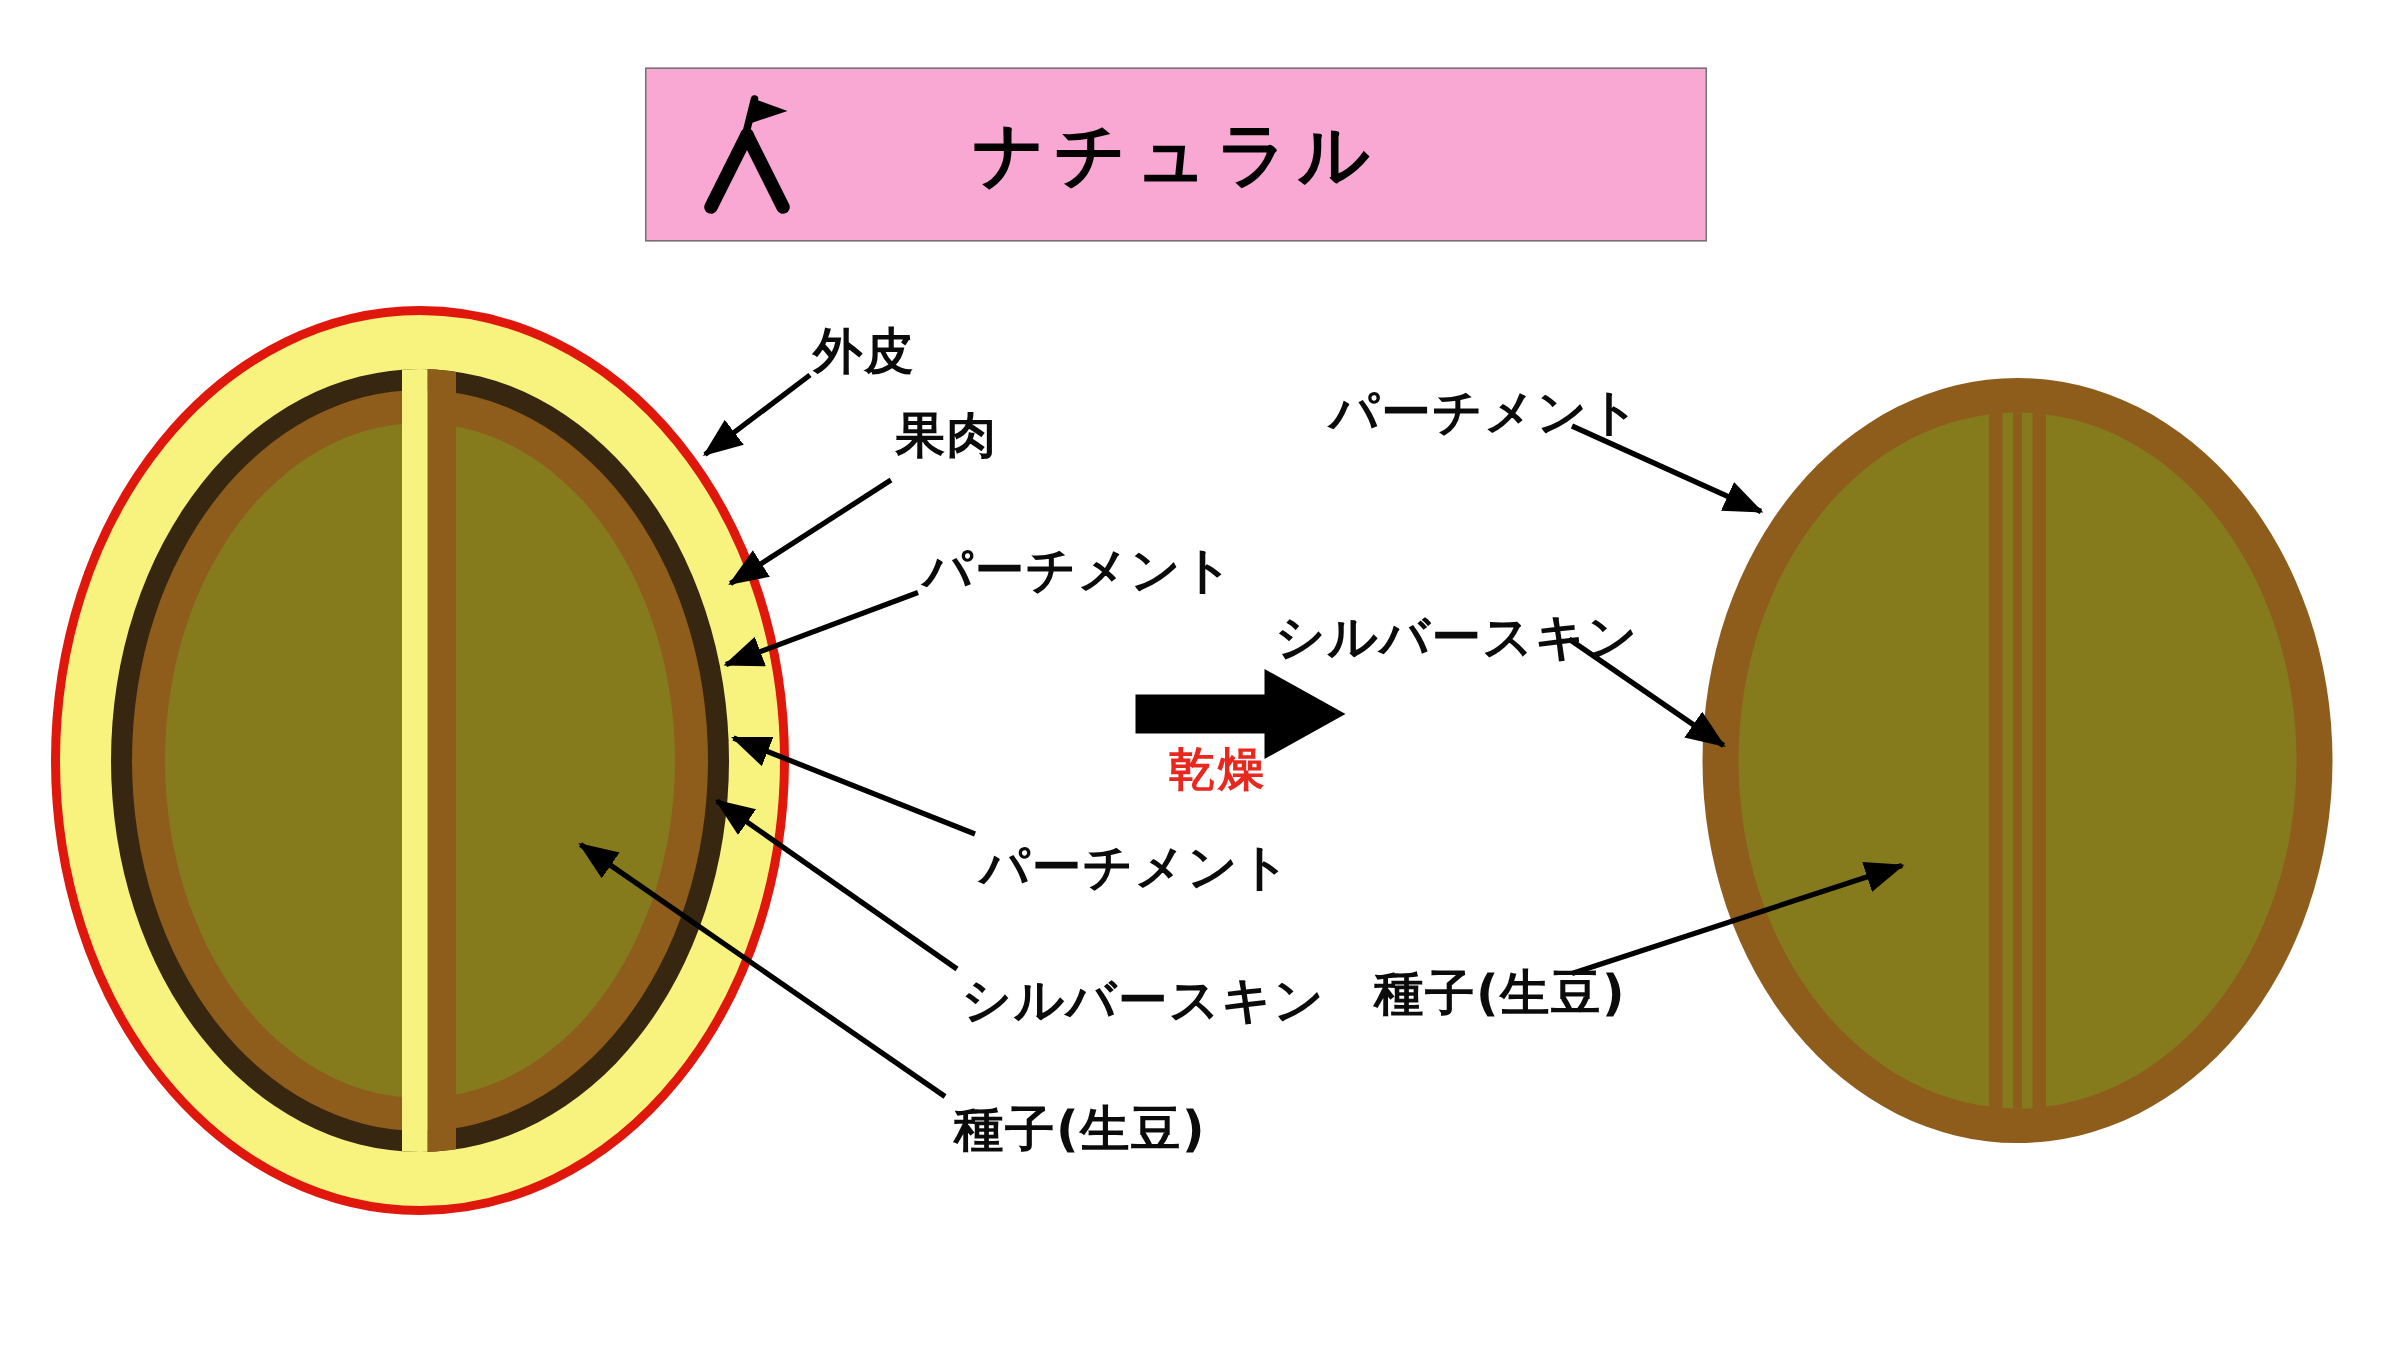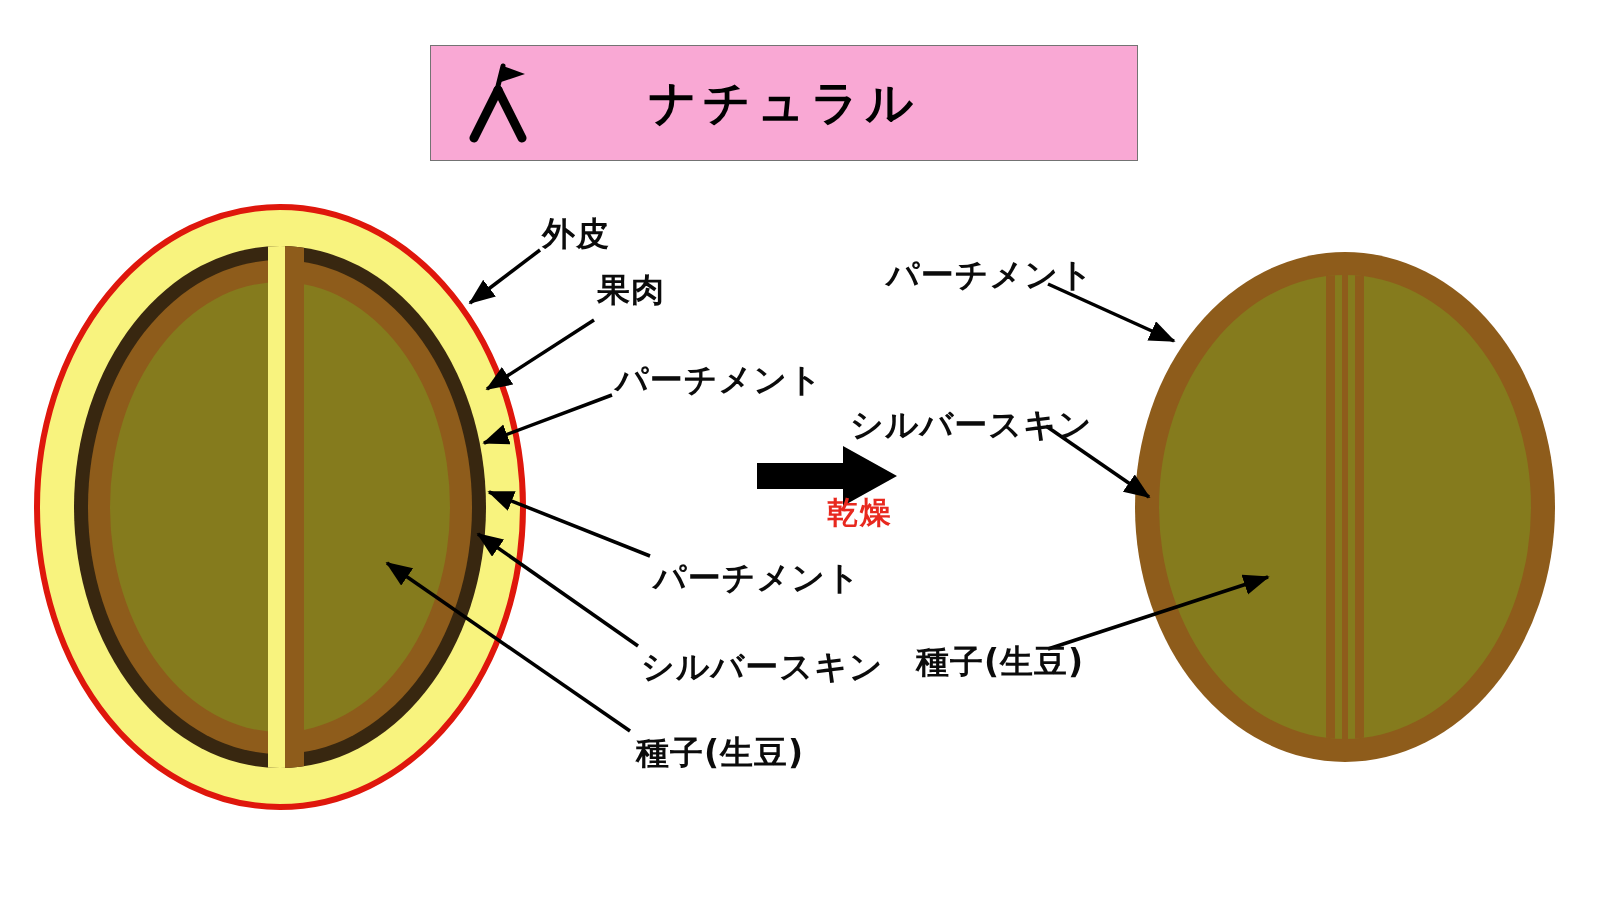--- a/index.html
+++ b/index.html
@@ -17,21 +17,21 @@
     position:absolute;left:0;top:0;width:100%;height:100%;
     display:flex;align-items:center;justify-content:center;
     font-size:47px;font-weight:bold;color:#000;letter-spacing:6px;
   }
   .lbl{
     position:absolute;font-size:33px;font-weight:bold;color:#0b0b0b;
     white-space:nowrap;letter-spacing:1px;
   }
   .dry{
     position:absolute;left:779px;top:492px;
-    font-size:31px;font-weight:bold;color:#e8281e;letter-spacing:2px;margin-left:48px;
+    font-size:31px;font-weight:bold;color:#e8281e;letter-spacing:2px;
   }
 </style>
 </head>
 <body>
 
 <div class="canvas">
 
   <svg class="diagram-svg" width="1600" height="900" viewBox="0 0 1600 900">
     <defs>
       <marker id="ah" markerWidth="9" markerHeight="8" refX="7" refY="3" orient="auto" markerUnits="strokeWidth">

